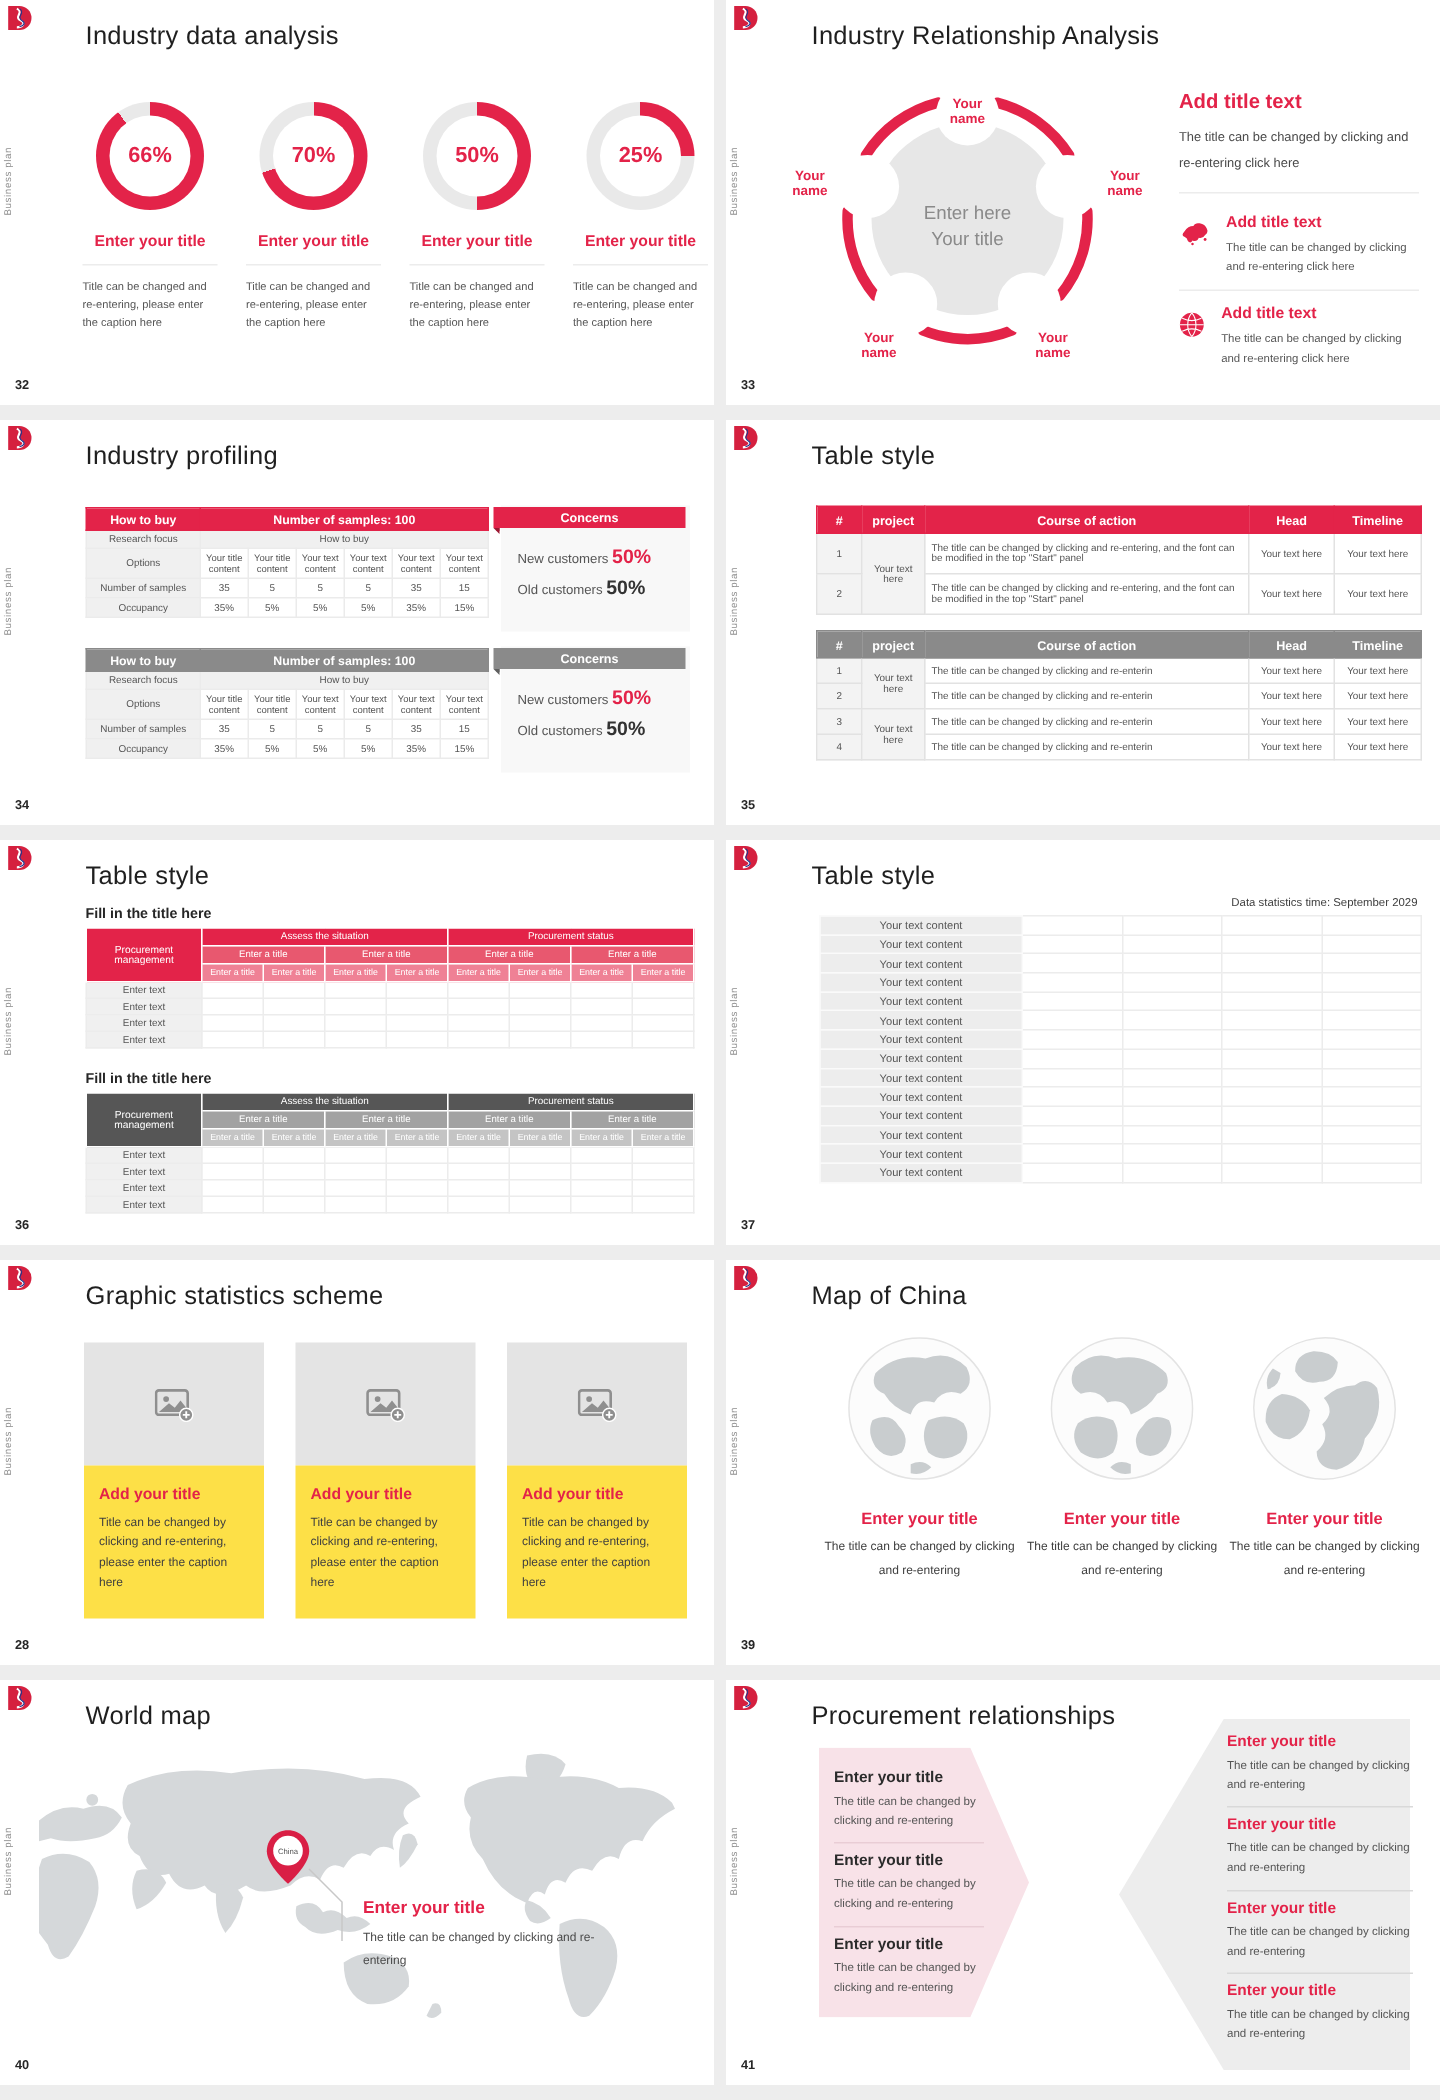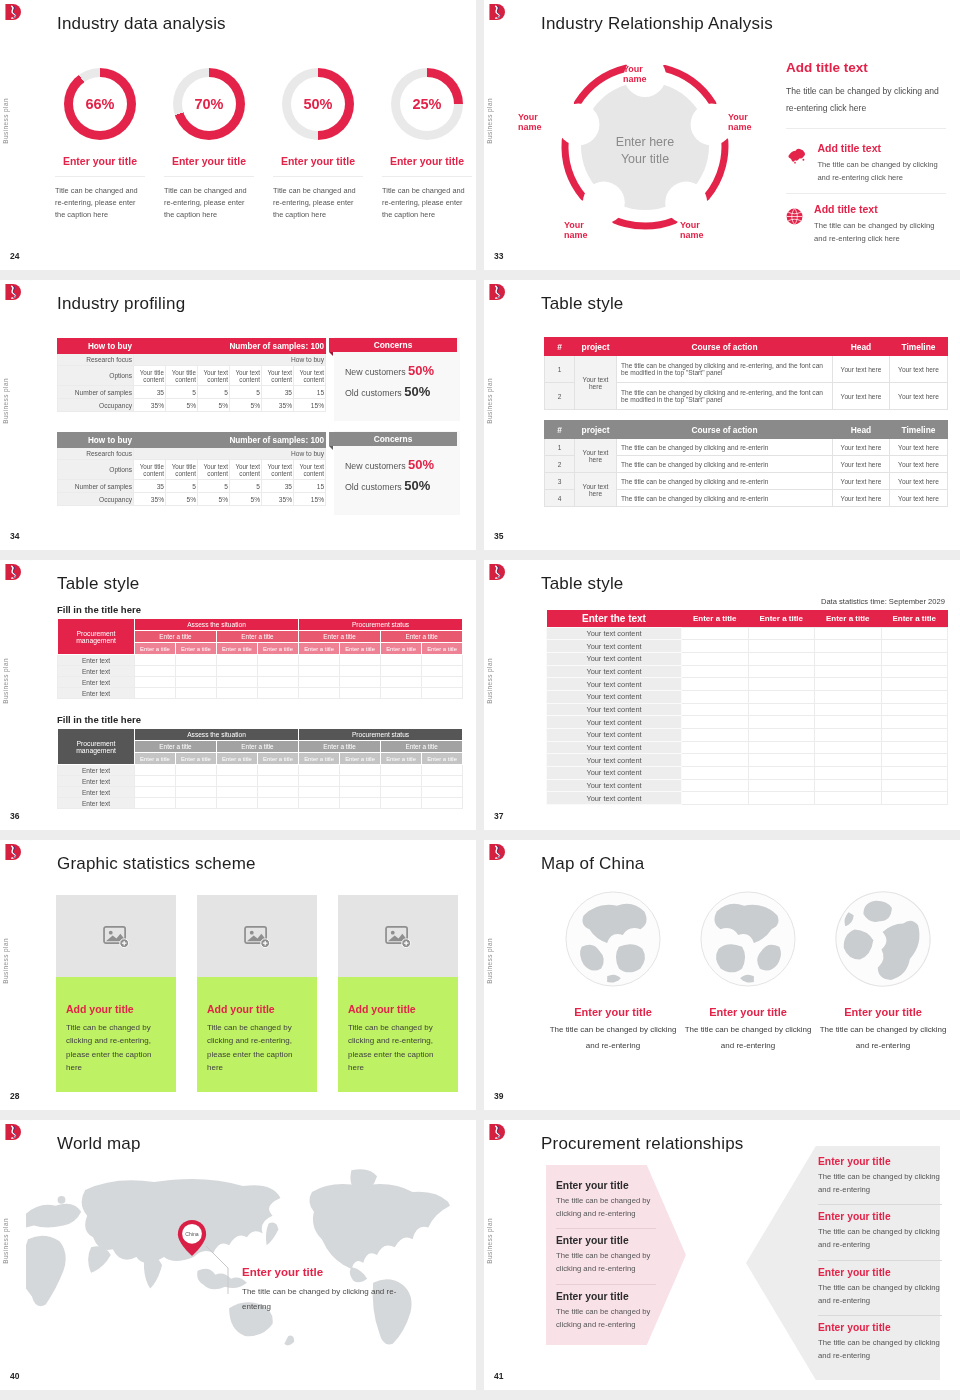--- a/index.html
+++ b/index.html
@@ -18,32 +18,32 @@
   
   .donuts{position:absolute;left:50px;top:68px;display:flex;gap:9px}
   .dcol{width:100px;text-align:center}
   .donut{position:relative;width:72px;height:72px;border-radius:50%;margin:0 auto}
   .donut::after{content:"";position:absolute;inset:9px;background:#fff;border-radius:50%}
   .dpct{position:absolute;inset:0;display:flex;align-items:center;justify-content:center;z-index:1;font-weight:700;font-size:14.5px;color:var(--accent)}
   .dtitle{margin-top:15px;font-size:10.5px;font-weight:700;color:var(--accent)}
   .dcap{width:90px;margin:9px auto 0;padding-top:8px;border-top:1px solid var(--line);font-size:7.4px;line-height:1.6;color:var(--body);text-align:left}
   
   .diag{position:absolute;left:36px;top:42px;width:250px;height:215px}
-  .nlabel{position:absolute;width:44px;text-align:left;font-size:9px;font-weight:700;line-height:1.15;color:var(--accent)}
+  .nlabel{position:absolute;width:44px;text-align:center;font-size:9px;font-weight:700;line-height:1.15;color:var(--accent)}
   .dcenter{position:absolute;left:63px;top:92px;width:124px;text-align:center;font-size:12.5px;color:#8a8a8a;line-height:1.35}
   .r33{position:absolute;left:302px;top:60px;width:160px}
   .r33 h2{font-size:13.5px;font-weight:700;color:var(--accent)}
   .r33 .p{margin-top:8px;font-size:8.6px;color:#4a4a4a;line-height:1.95}
   .div33{border:none;border-top:1px solid var(--line);margin:11px 0 10px}
   .it33{display:flex;gap:11px;padding:3px 0 9px;border-bottom:1px solid var(--line)}
   .it33:last-child{border-bottom:none;padding-top:9px}
   .it33 .t{font-size:10.5px;font-weight:700;color:var(--accent)}
   .it33 .c{font-size:7.6px;color:var(--body);line-height:1.75;margin-top:4px}
   
-  .t34{position:absolute;left:57px;width:268px;border-collapse:collapse;text-align:right;color:var(--body);table-layout:fixed}
+  .t34{position:absolute;left:57px;width:268px;border-collapse:collapse;text-align:center;color:var(--body);table-layout:fixed}
   .t34 td{border:1px solid #ebebeb;font-size:6.3px;padding:1px}
   .t34 tr.h td{background:var(--accent);color:#fff;font-weight:700;font-size:8.2px;height:15px;border-color:var(--accent)}
   .t34.gray tr.h td{background:var(--gray-h);border-color:var(--gray-h)}
   .t34 tr.sub td{background:#f0f0f0;height:12px;font-size:6.6px}
   .t34 td.lab{background:#f0f0f0;font-size:6.6px}
   .t34 tr.opts td{height:20px}
   .t34 tr.v td{height:13px;font-size:6.6px}
   .cbox{position:absolute;left:334px;width:126px;height:84px;background:#f8f8f8}
   .ribbon{position:absolute;left:-5px;right:3px;top:1px;height:14px;background:var(--accent);color:#fff;font-weight:700;font-size:8.4px;display:flex;align-items:center;justify-content:center}
   .ribbon::after{content:"";position:absolute;left:0;top:14px;border:2.5px solid transparent;border-top-color:var(--accent-dark);border-right-color:var(--accent-dark)}
@@ -79,21 +79,21 @@
   .note{position:absolute;right:15px;top:37px;font-size:7.6px;color:#3d3d3d}
   .t37{position:absolute;left:62px;top:50px;width:401px;border-collapse:collapse;text-align:center;table-layout:fixed}
   .t37 th{background:var(--accent);color:#fff;height:17px;font-size:8px;font-weight:700}
   .t37 th.f{font-size:10px}
   .t37 td{height:12.7px;font-size:7.4px;color:var(--body);border:1px solid var(--line);padding:0}
   .t37 td.f{background:#ededed;border:1px solid #fafafa}
   
   .cards{position:absolute;left:56px;top:55px;display:flex;gap:21px}
   .card{width:120px}
   .cimg{height:82px;background:#e4e4e4;display:flex;align-items:center;justify-content:center}
-  .cb38{background:#bef264;padding:26px 10px 17px}
+  .cb38{background:#fde047;padding:13px 10px 17px}
   .cb38 .t{font-size:10.5px;font-weight:700;color:var(--accent)}
   .cb38 .c{margin-top:6px;font-size:8px;color:#3f3f3f;line-height:1.68}
   
   .globes{position:absolute;left:64px;top:50px;display:flex;gap:5px;text-align:center}
   .gcol{width:130px}
   .gcol .t{margin-top:14px;font-size:11px;font-weight:700;color:var(--accent)}
   .gcol .c{margin-top:4px;font-size:8px;color:#3d3d3d;line-height:2.0}
   
   .wmap{position:absolute;left:26px;top:36px}
   .pin40{position:absolute;left:176px;top:99px}
@@ -204,21 +204,21 @@
         <div class="dcap">Title can be changed and re-entering, please enter the caption here</div>
       </div>
       <div class="dcol">
         <div class="donut" style="background: conic-gradient(rgb(227, 35, 73) 0deg, rgb(227, 35, 73) 25%, rgb(233, 233, 233) 25%, rgb(233, 233, 233) 100%);">
             <span class="dpct">25%</span>
           </div>
         <div class="dtitle">Enter your title</div>
         <div class="dcap">Title can be changed and re-entering, please enter the caption here</div>
       </div>
     </div>
-    <div class="pn">24</div>
+    <div class="pn">32</div>
   </div>
 
   <div class="slide">
     <svg class="logo">
         <use href="#logo"></use>
       </svg>
     <div class="vt">Business plan</div>
     <div class="st">Industry Relationship Analysis</div>
     <div class="diag">
       <svg width="250" height="215" viewBox="0 0 250 215">
@@ -629,27 +629,20 @@
       </svg>
     <div class="vt">Business plan</div>
     <div class="st">Table style</div>
     <div class="note">Data statistics time: September 2029</div>
     <table class="t37">
       <colgroup>
           <col style="width:135px">
           <col span="4" style="width:66.5px">
         </colgroup>
       <tbody>
-          <tr>
-            <th class="f">Enter the text</th>
-            <th>Enter a title</th>
-            <th>Enter a title</th>
-            <th>Enter a title</th>
-            <th>Enter a title</th>
-          </tr>
       <tr>
             <td class="f">Your text content</td>
             <td></td>
             <td></td>
             <td></td>
             <td></td>
           </tr>
       <tr>
             <td class="f">Your text content</td>
             <td></td>

